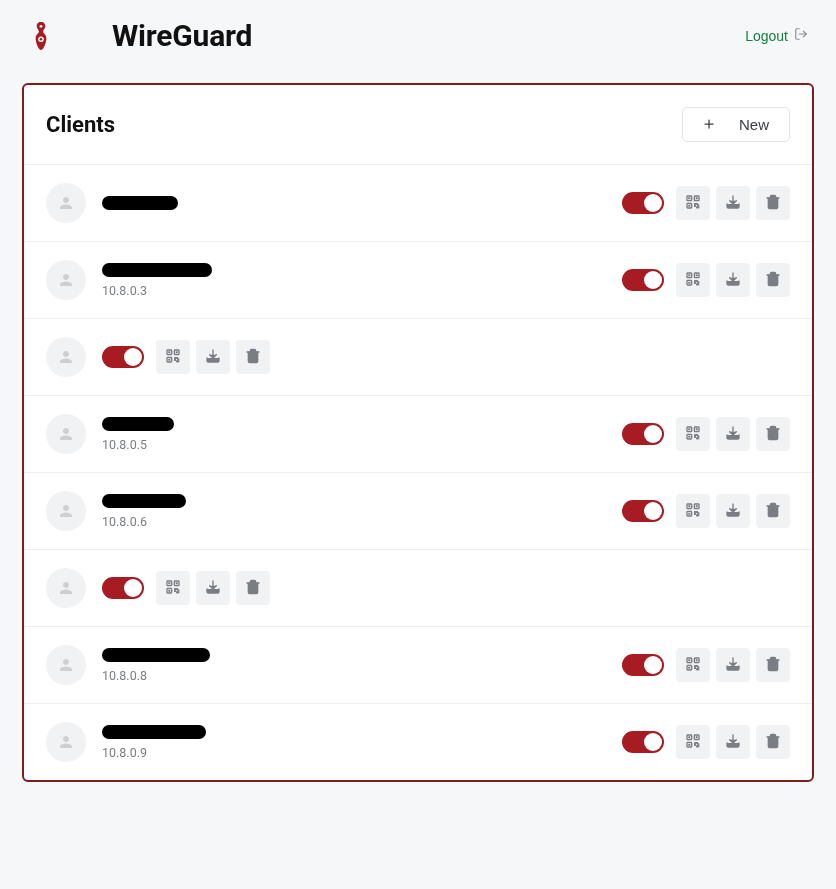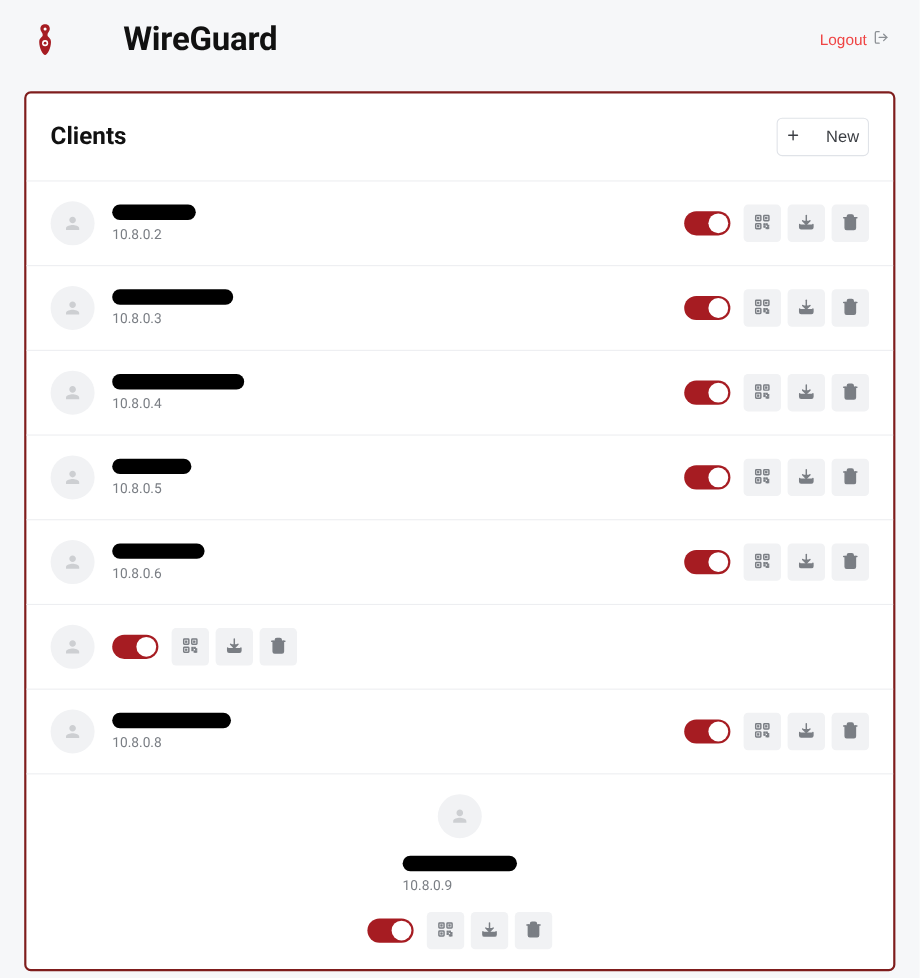--- a/index.html
+++ b/index.html
@@ -33,21 +33,21 @@
     font-size: 30px;
     font-weight: 700;
     color: #111;
     letter-spacing: -0.2px;
     margin-left: 44px;
   }
   .logout {
     display: flex;
     align-items: center;
     gap: 6px;
-    color: #ef4444;
+    color: #15803d;
     font-size: 14px;
     cursor: pointer;
     background: none;
     border: none;
   }
   .logout svg { width: 14px; height: 14px; }
   .card {
     background: #fff;
     border: 2px solid #7f1d1d;
     border-radius: 6px;
@@ -64,35 +64,35 @@
     font-size: 22px;
     font-weight: 700;
     color: #111;
   }
   .new-btn {
     display: flex;
     align-items: flex-end;
     gap: 24px;
     border: 1px solid #e0e3e8;
     background: #fff;
-    padding: 8px 8px;
+    padding: 8px 20px;
     border-radius: 5px;
     font-size: 15px;
     color: #3a3d42;
     cursor: pointer;
   }
   .new-btn svg { width: 12px; height: 12px; }
   .client-row {
     display: flex;
     align-items: center;
     padding: 18px 22px;
     border-bottom: 1px solid #edeef1;
     gap: 16px;
   }
-  .client-row:last-child { border-bottom: none; flex-direction: column; }
+  .client-row:last-child { border-bottom: none; }
   .avatar {
     width: 40px;
     height: 40px;
     border-radius: 50%;
     background: #f1f2f4;
     display: flex;
     align-items: center;
     justify-content: center;
     flex-shrink: 0;
   }
@@ -191,21 +191,20 @@
   </div>
   <div id="clients-list">
       <div class="client-row">
         <div class="avatar">
           <svg viewBox="0 0 24 24">
             <path fill="#8b8f94" d="M12 12c2.2 0 4-1.8 4-4s-1.8-4-4-4-4 1.8-4 4 1.8 4 4 4zm0 2c-2.7 0-8 1.3-8 4v2h16v-2c0-2.7-5.3-4-8-4z"></path>
           </svg>
         </div>
         <div class="client-info">
           <div class="redacted" style="width:76px"></div>
-          <div class="client-ip">10.8.0.2</div>
         </div>
         <div class="actions">
           <div class="toggle on">
             <div class="toggle-knob"></div>
           </div>
           <button class="icon-btn">
             <span><svg viewBox="0 0 24 24" fill="#7a7e84">
                 <rect x="3" y="3" width="7" height="7" rx="1" fill="none" stroke="#7a7e84" stroke-width="2"></rect>
                 <rect x="14" y="3" width="7" height="7" rx="1" fill="none" stroke="#7a7e84" stroke-width="2"></rect>
                 <rect x="3" y="14" width="7" height="7" rx="1" fill="none" stroke="#7a7e84" stroke-width="2"></rect>
@@ -284,24 +283,20 @@
                 <line x1="14" y1="11" x2="14" y2="17"></line>
               </svg></span>
           </button>
         </div>
       </div>
       <div class="client-row">
         <div class="avatar">
           <svg viewBox="0 0 24 24">
             <path fill="#8b8f94" d="M12 12c2.2 0 4-1.8 4-4s-1.8-4-4-4-4 1.8-4 4 1.8 4 4 4zm0 2c-2.7 0-8 1.3-8 4v2h16v-2c0-2.7-5.3-4-8-4z"></path>
           </svg>
-        </div>
-        <div class="client-info">
-          <div class="redacted" style="width:120px"></div>
-          <div class="client-ip">10.8.0.4</div>
         </div>
         <div class="actions">
           <div class="toggle on">
             <div class="toggle-knob"></div>
           </div>
           <button class="icon-btn">
             <span><svg viewBox="0 0 24 24" fill="#7a7e84">
                 <rect x="3" y="3" width="7" height="7" rx="1" fill="none" stroke="#7a7e84" stroke-width="2"></rect>
                 <rect x="14" y="3" width="7" height="7" rx="1" fill="none" stroke="#7a7e84" stroke-width="2"></rect>
                 <rect x="3" y="14" width="7" height="7" rx="1" fill="none" stroke="#7a7e84" stroke-width="2"></rect>

